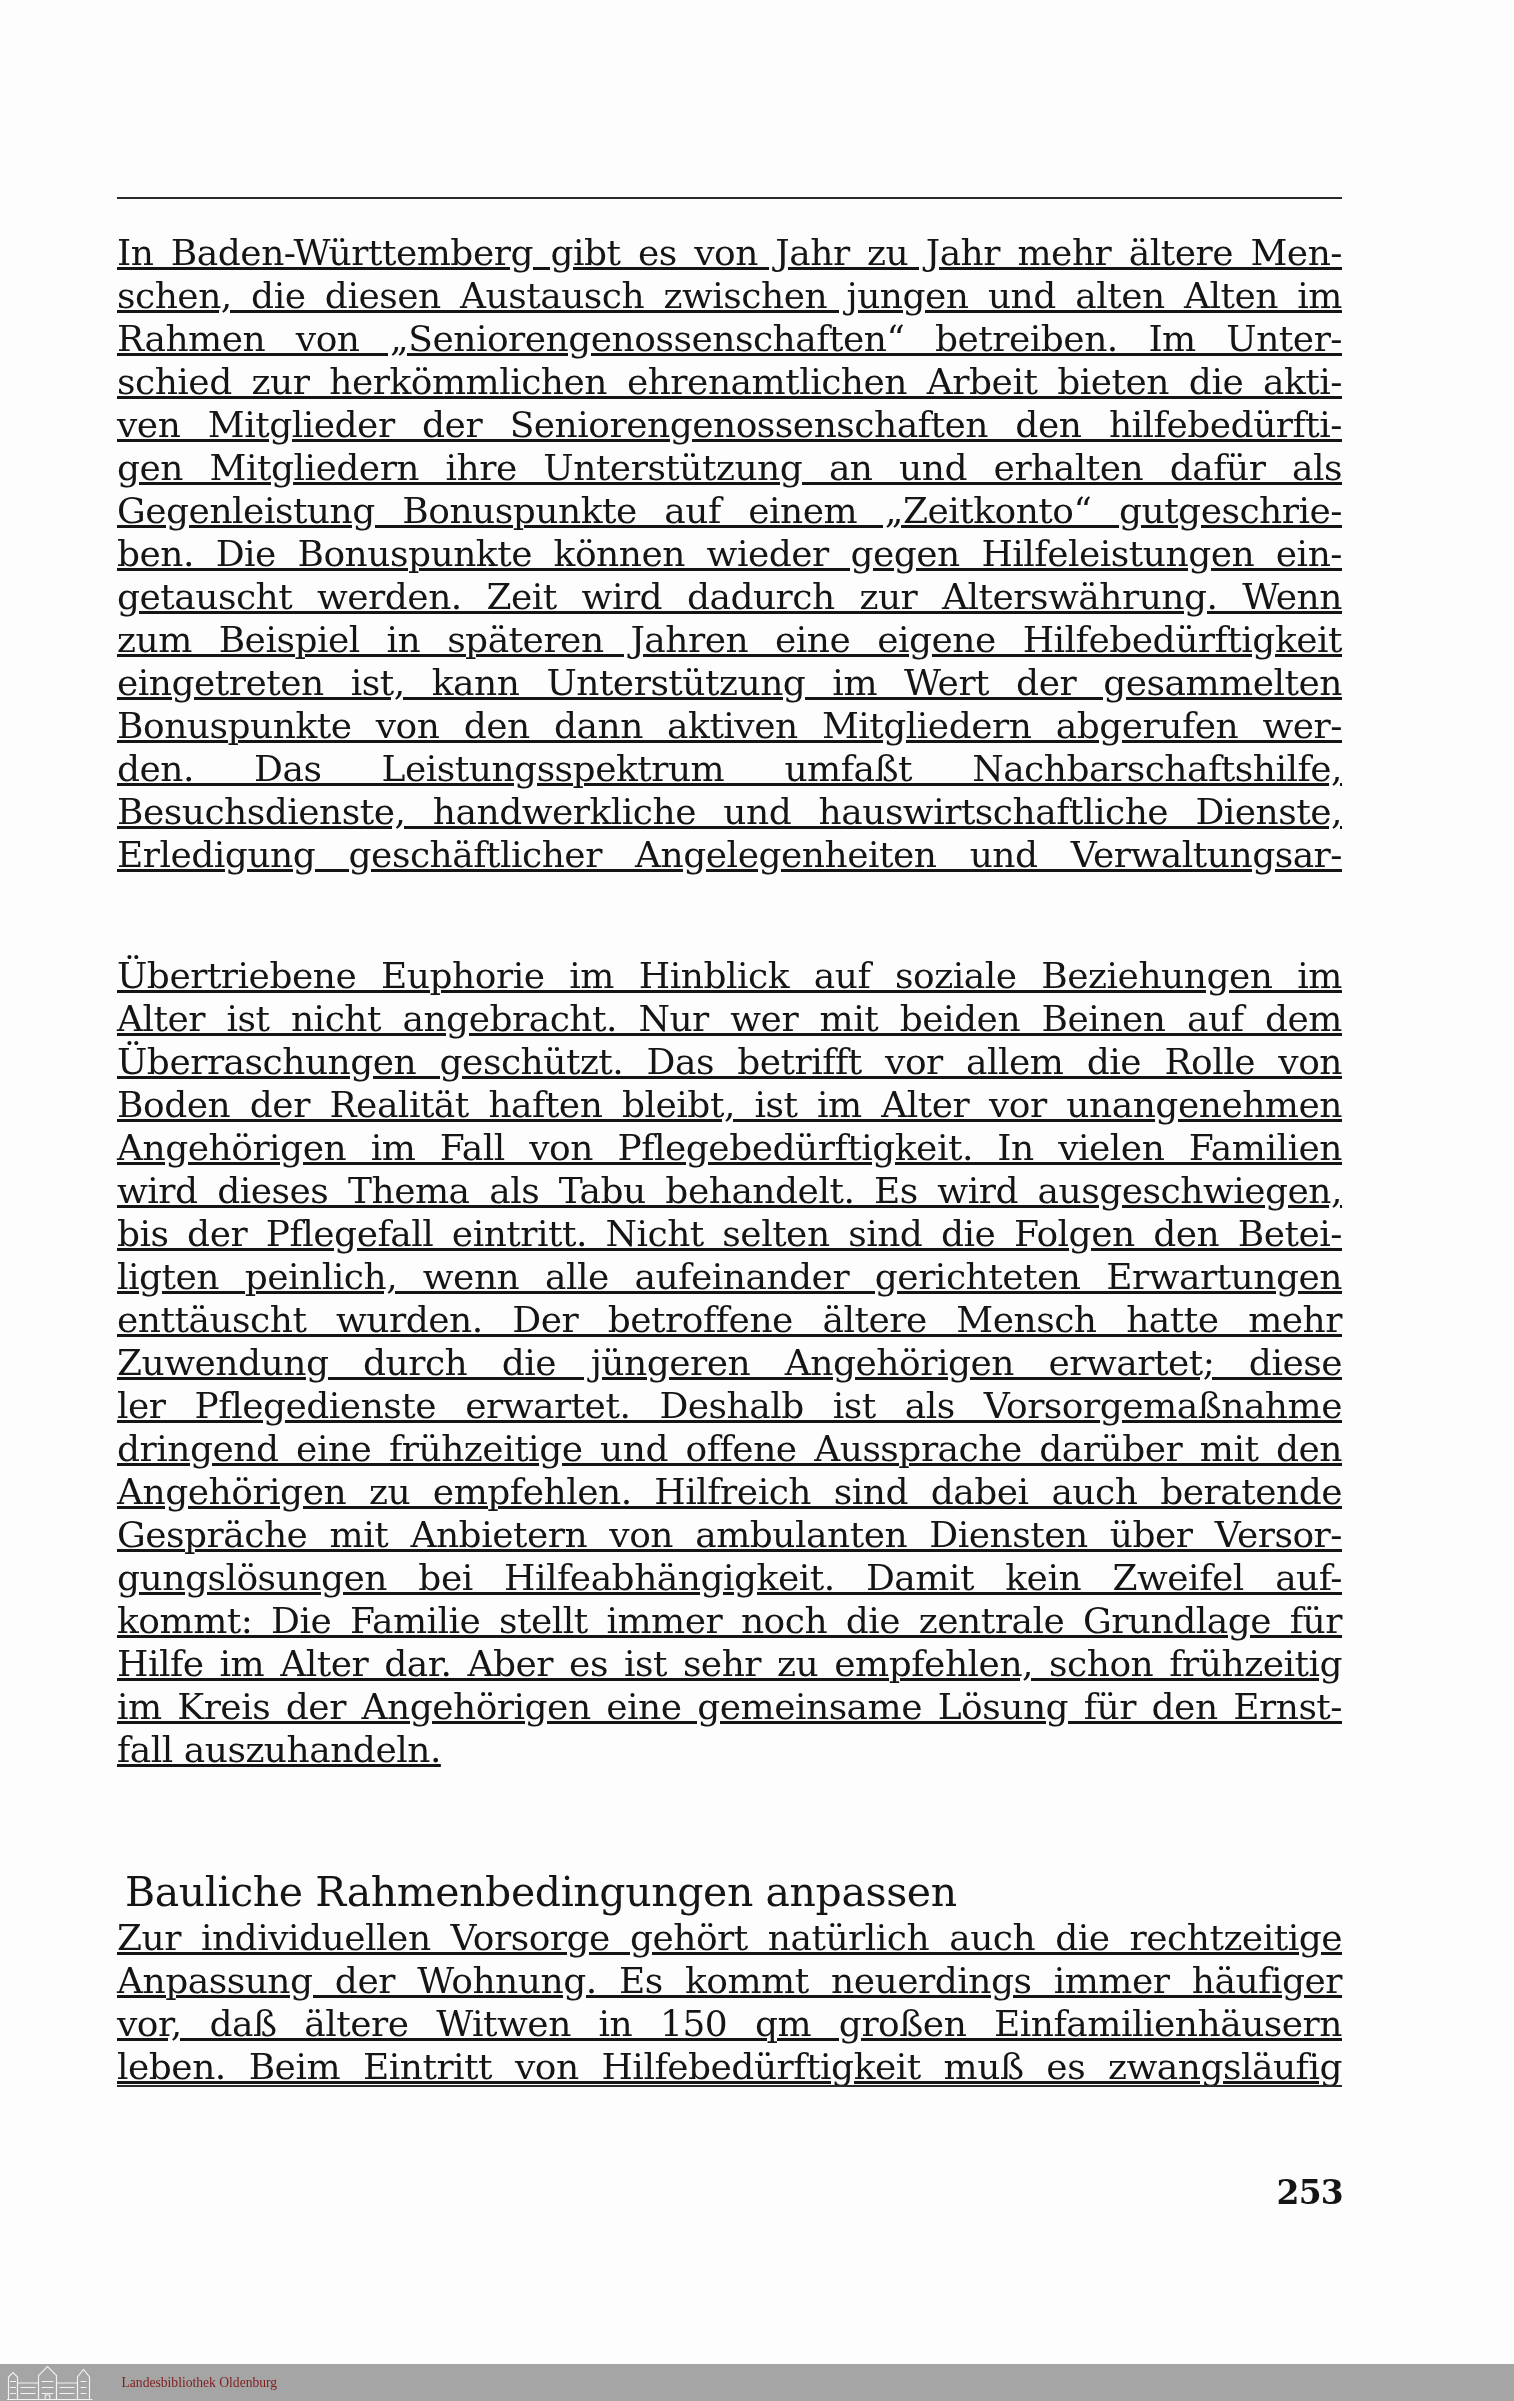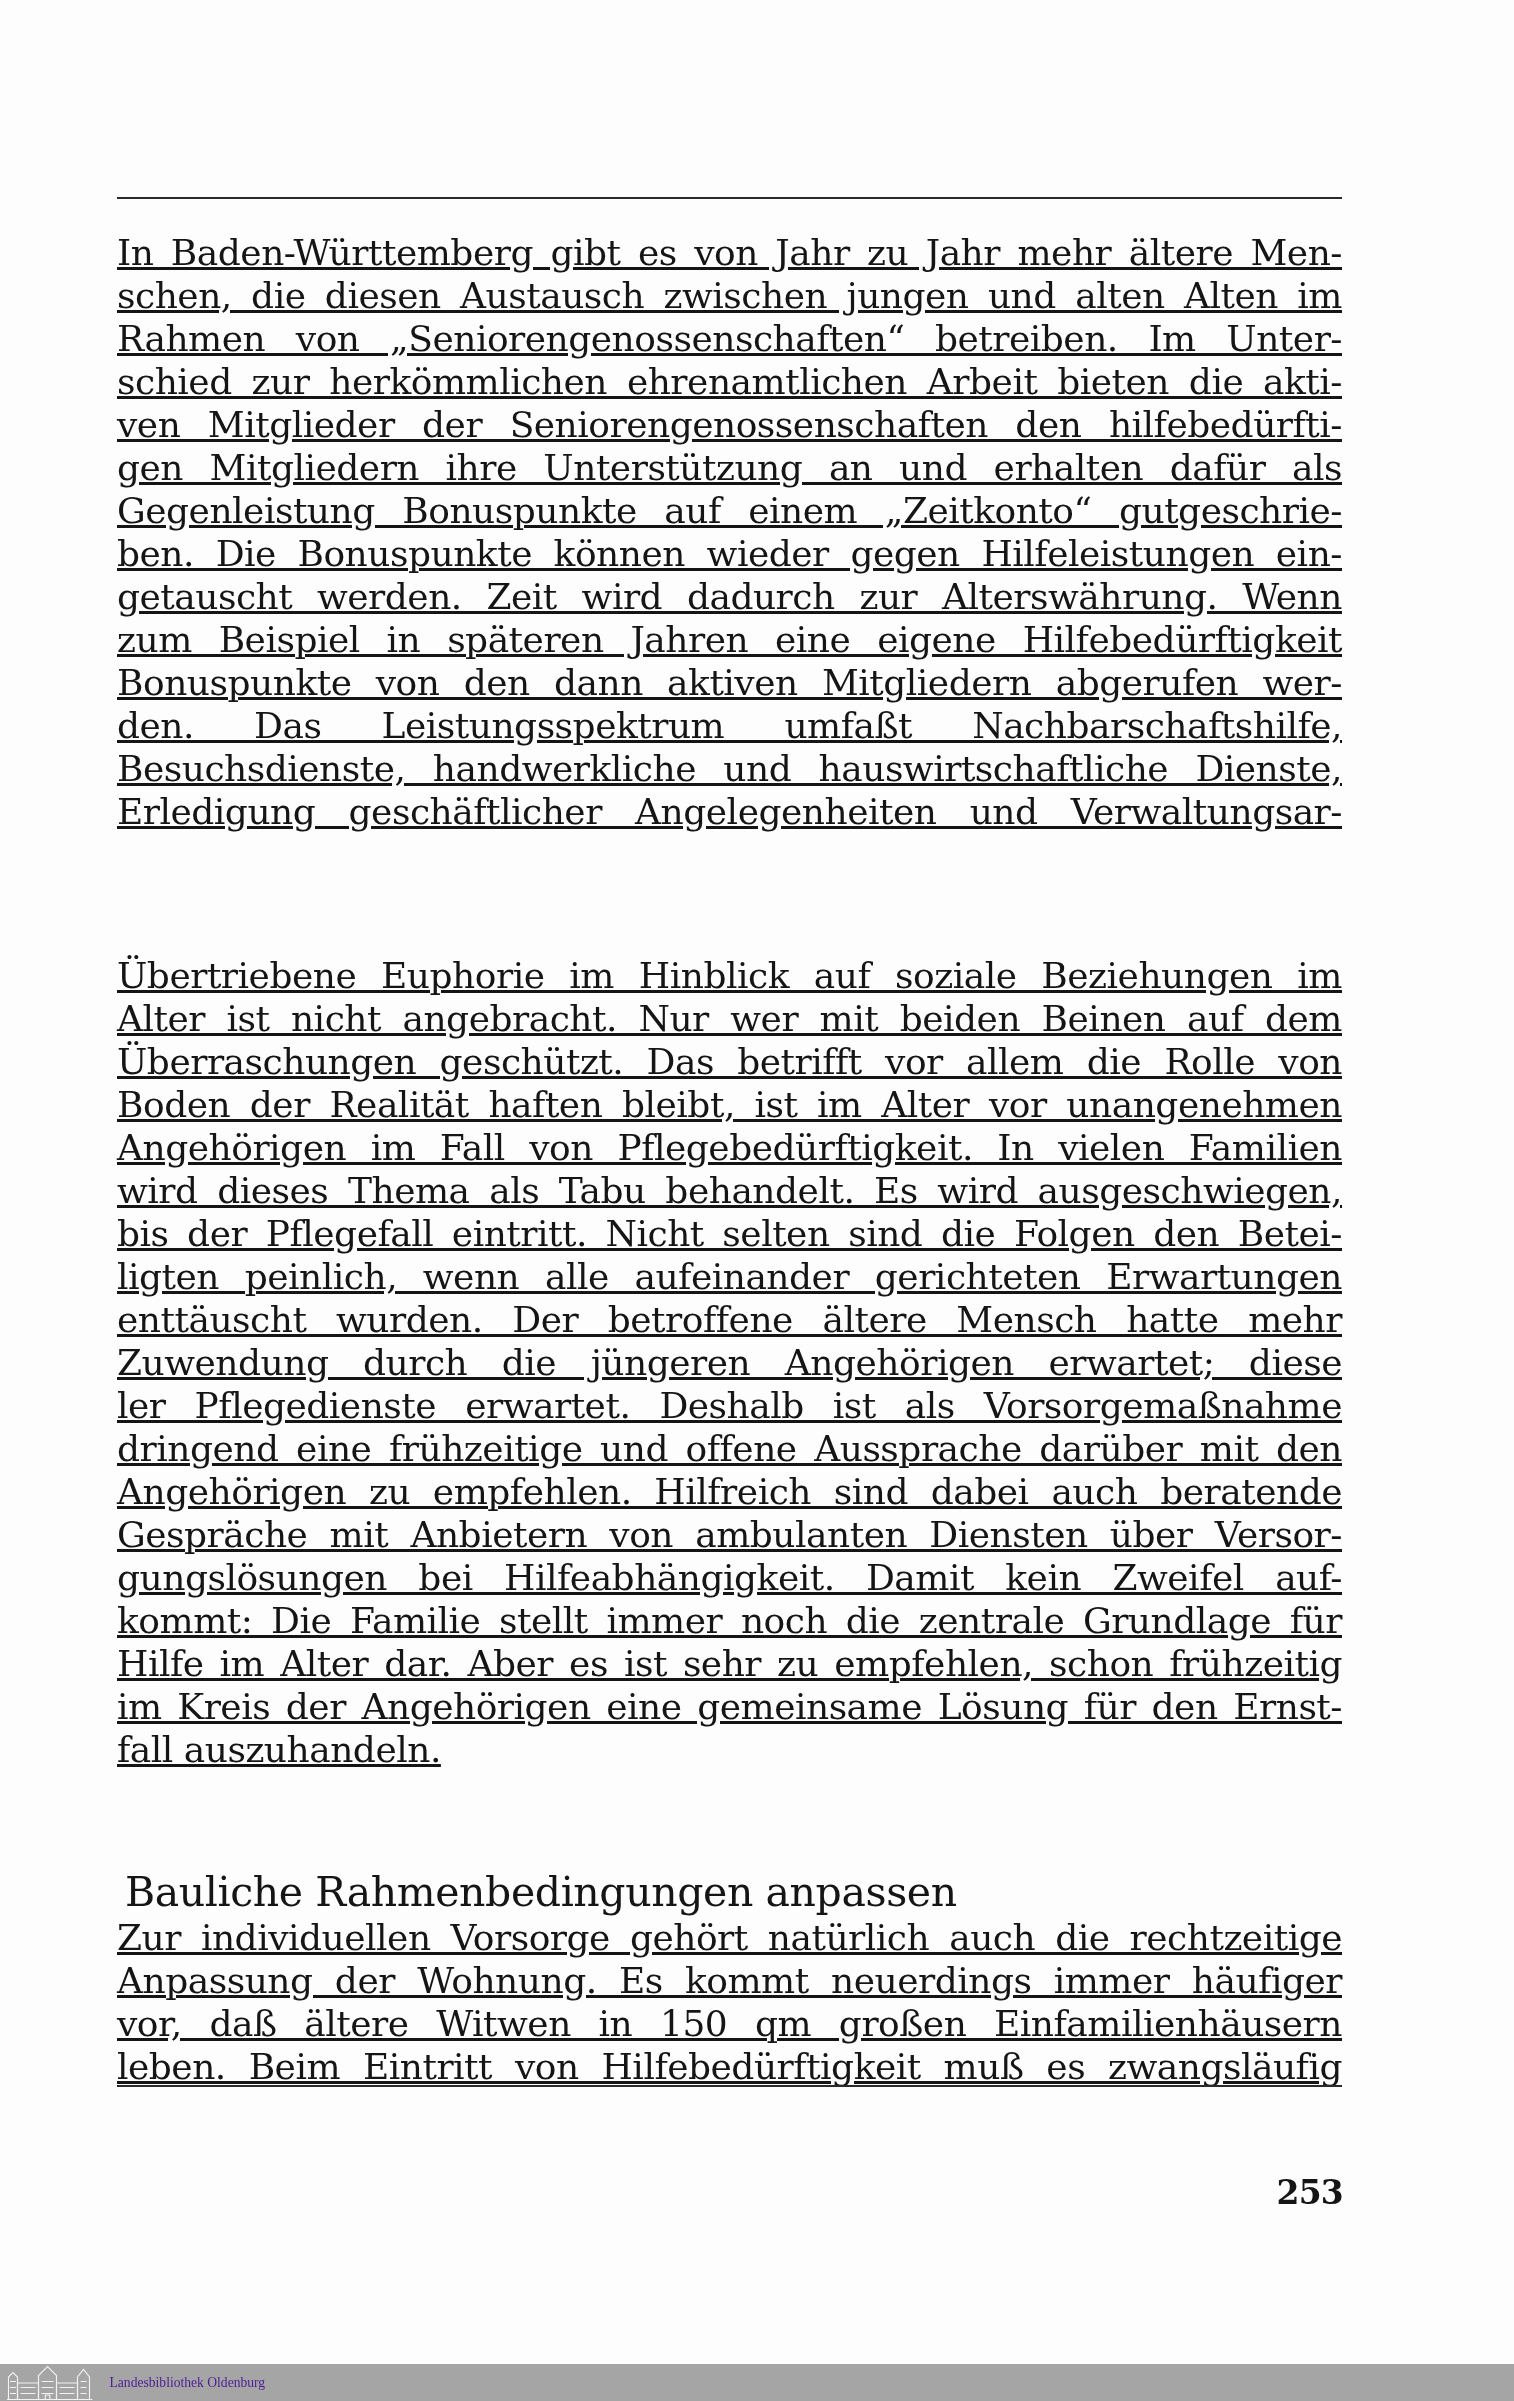--- a/index.html
+++ b/index.html
@@ -25,39 +25,40 @@
   .text-block.third { top: 1916px; }
   .page-number {
     position: absolute; right: 172px; top: 2173px; font-size: 33px; letter-spacing: -0.8px; font-weight: bold;
   }
   .footer-bar {
     position: absolute; left: 0; top: 2364px; width: 1515px; height: 38px; background: #a5a5a5;
     display: flex; align-items: center;
   }
   .footer-logo { width: 91px; height: 36px; margin-left: 4.5px; }
   .footer-text {
-    font-family: "Liberation Serif", serif; font-size: 13.6px; color: #4c1d95; margin-left: 14px;
+    font-family: "Liberation Serif", serif; font-size: 13.6px; color: #7f1d1d; margin-left: 26px;
   }
 </style>
 </head>
 <body>
 
 <div class="rule top"></div>
 
 <div class="text-block first">
   <span class="line">In Baden-Württemberg gibt es von Jahr zu Jahr mehr ältere Men-</span>
   <span class="line">schen, die diesen Austausch zwischen jungen und alten Alten im</span>
   <span class="line">Rahmen von „Seniorengenossenschaften“ betreiben. Im Unter-</span>
   <span class="line">schied zur herkömmlichen ehrenamtlichen Arbeit bieten die akti-</span>
   <span class="line">ven Mitglieder der Seniorengenossenschaften den hilfebedürfti-</span>
   <span class="line">gen Mitgliedern ihre Unterstützung an und erhalten dafür als</span>
   <span class="line">Gegenleistung Bonuspunkte auf einem „Zeitkonto“ gutgeschrie-</span>
   <span class="line">ben. Die Bonuspunkte können wieder gegen Hilfeleistungen ein-</span>
   <span class="line">getauscht werden. Zeit wird dadurch zur Alterswährung. Wenn</span>
   <span class="line">zum Beispiel in späteren Jahren eine eigene Hilfebedürftigkeit</span>
+  <span class="line">eingetreten ist, kann Unterstützung im Wert der gesammelten</span>
   <span class="line">Bonuspunkte von den dann aktiven Mitgliedern abgerufen wer-</span>
   <span class="line">den. Das Leistungsspektrum umfaßt Nachbarschaftshilfe,</span>
   <span class="line">Besuchsdienste, handwerkliche und hauswirtschaftliche Dienste,</span>
   <span class="line">Erledigung geschäftlicher Angelegenheiten und Verwaltungsar-</span>
 </div>
 
 <div class="text-block second">
   <span class="line">Übertriebene Euphorie im Hinblick auf soziale Beziehungen im</span>
   <span class="line">Alter ist nicht angebracht. Nur wer mit beiden Beinen auf dem</span>
   <span class="line">Überraschungen geschützt. Das betrifft vor allem die Rolle von</span>

